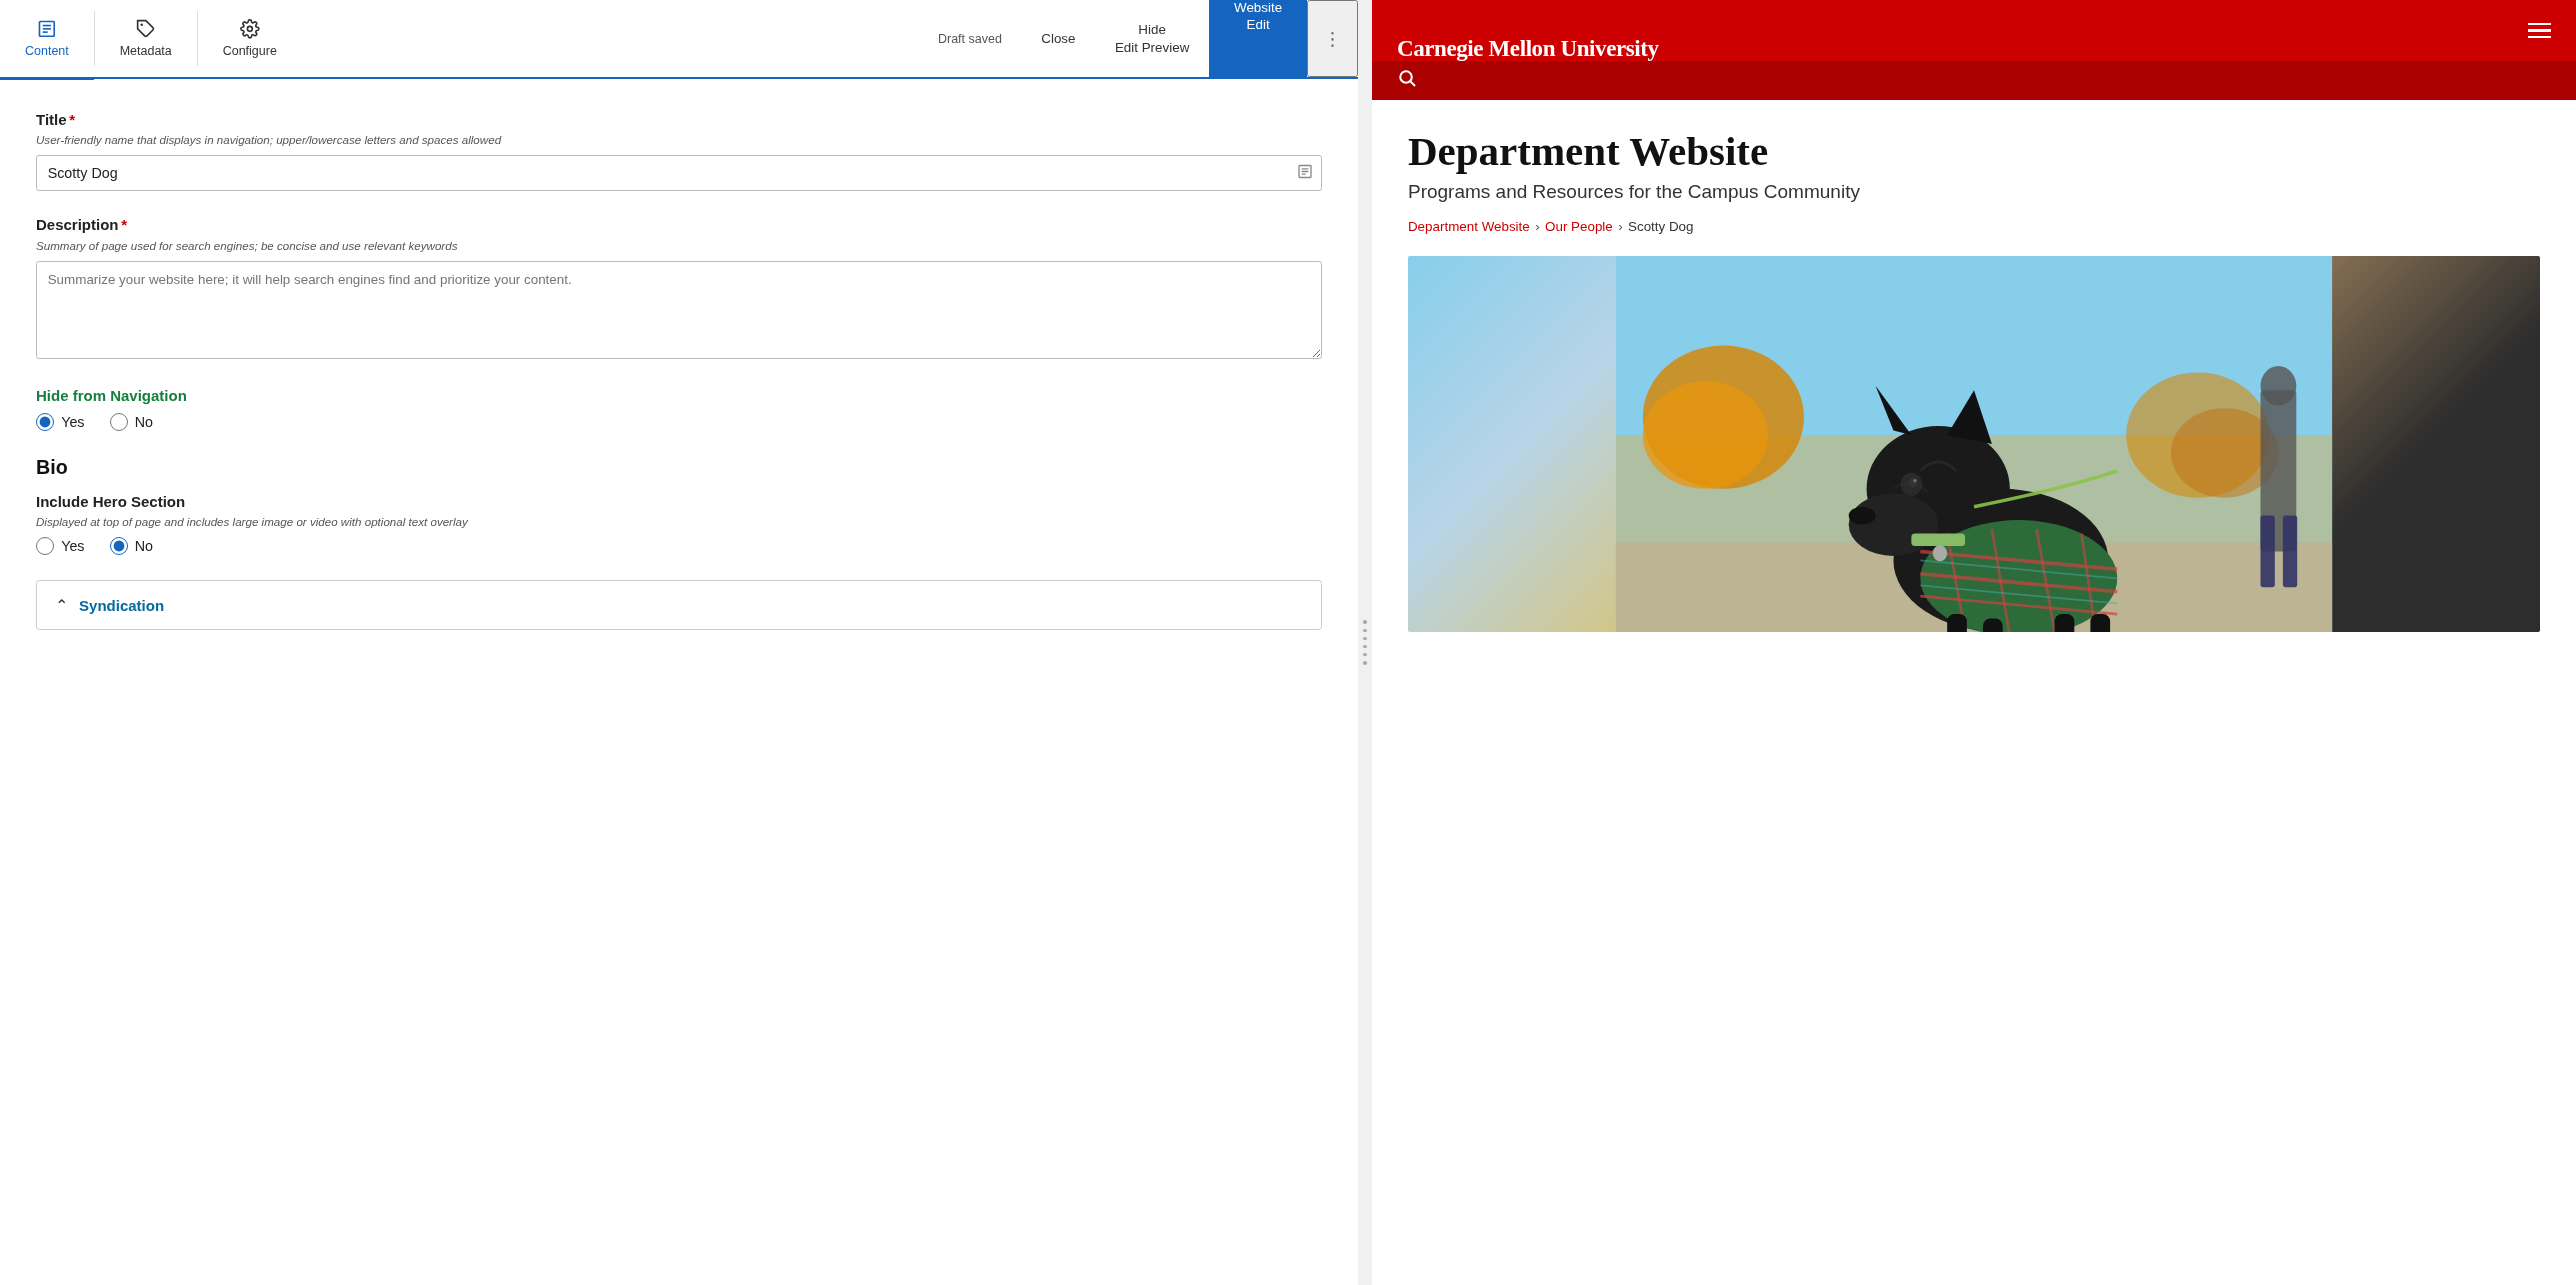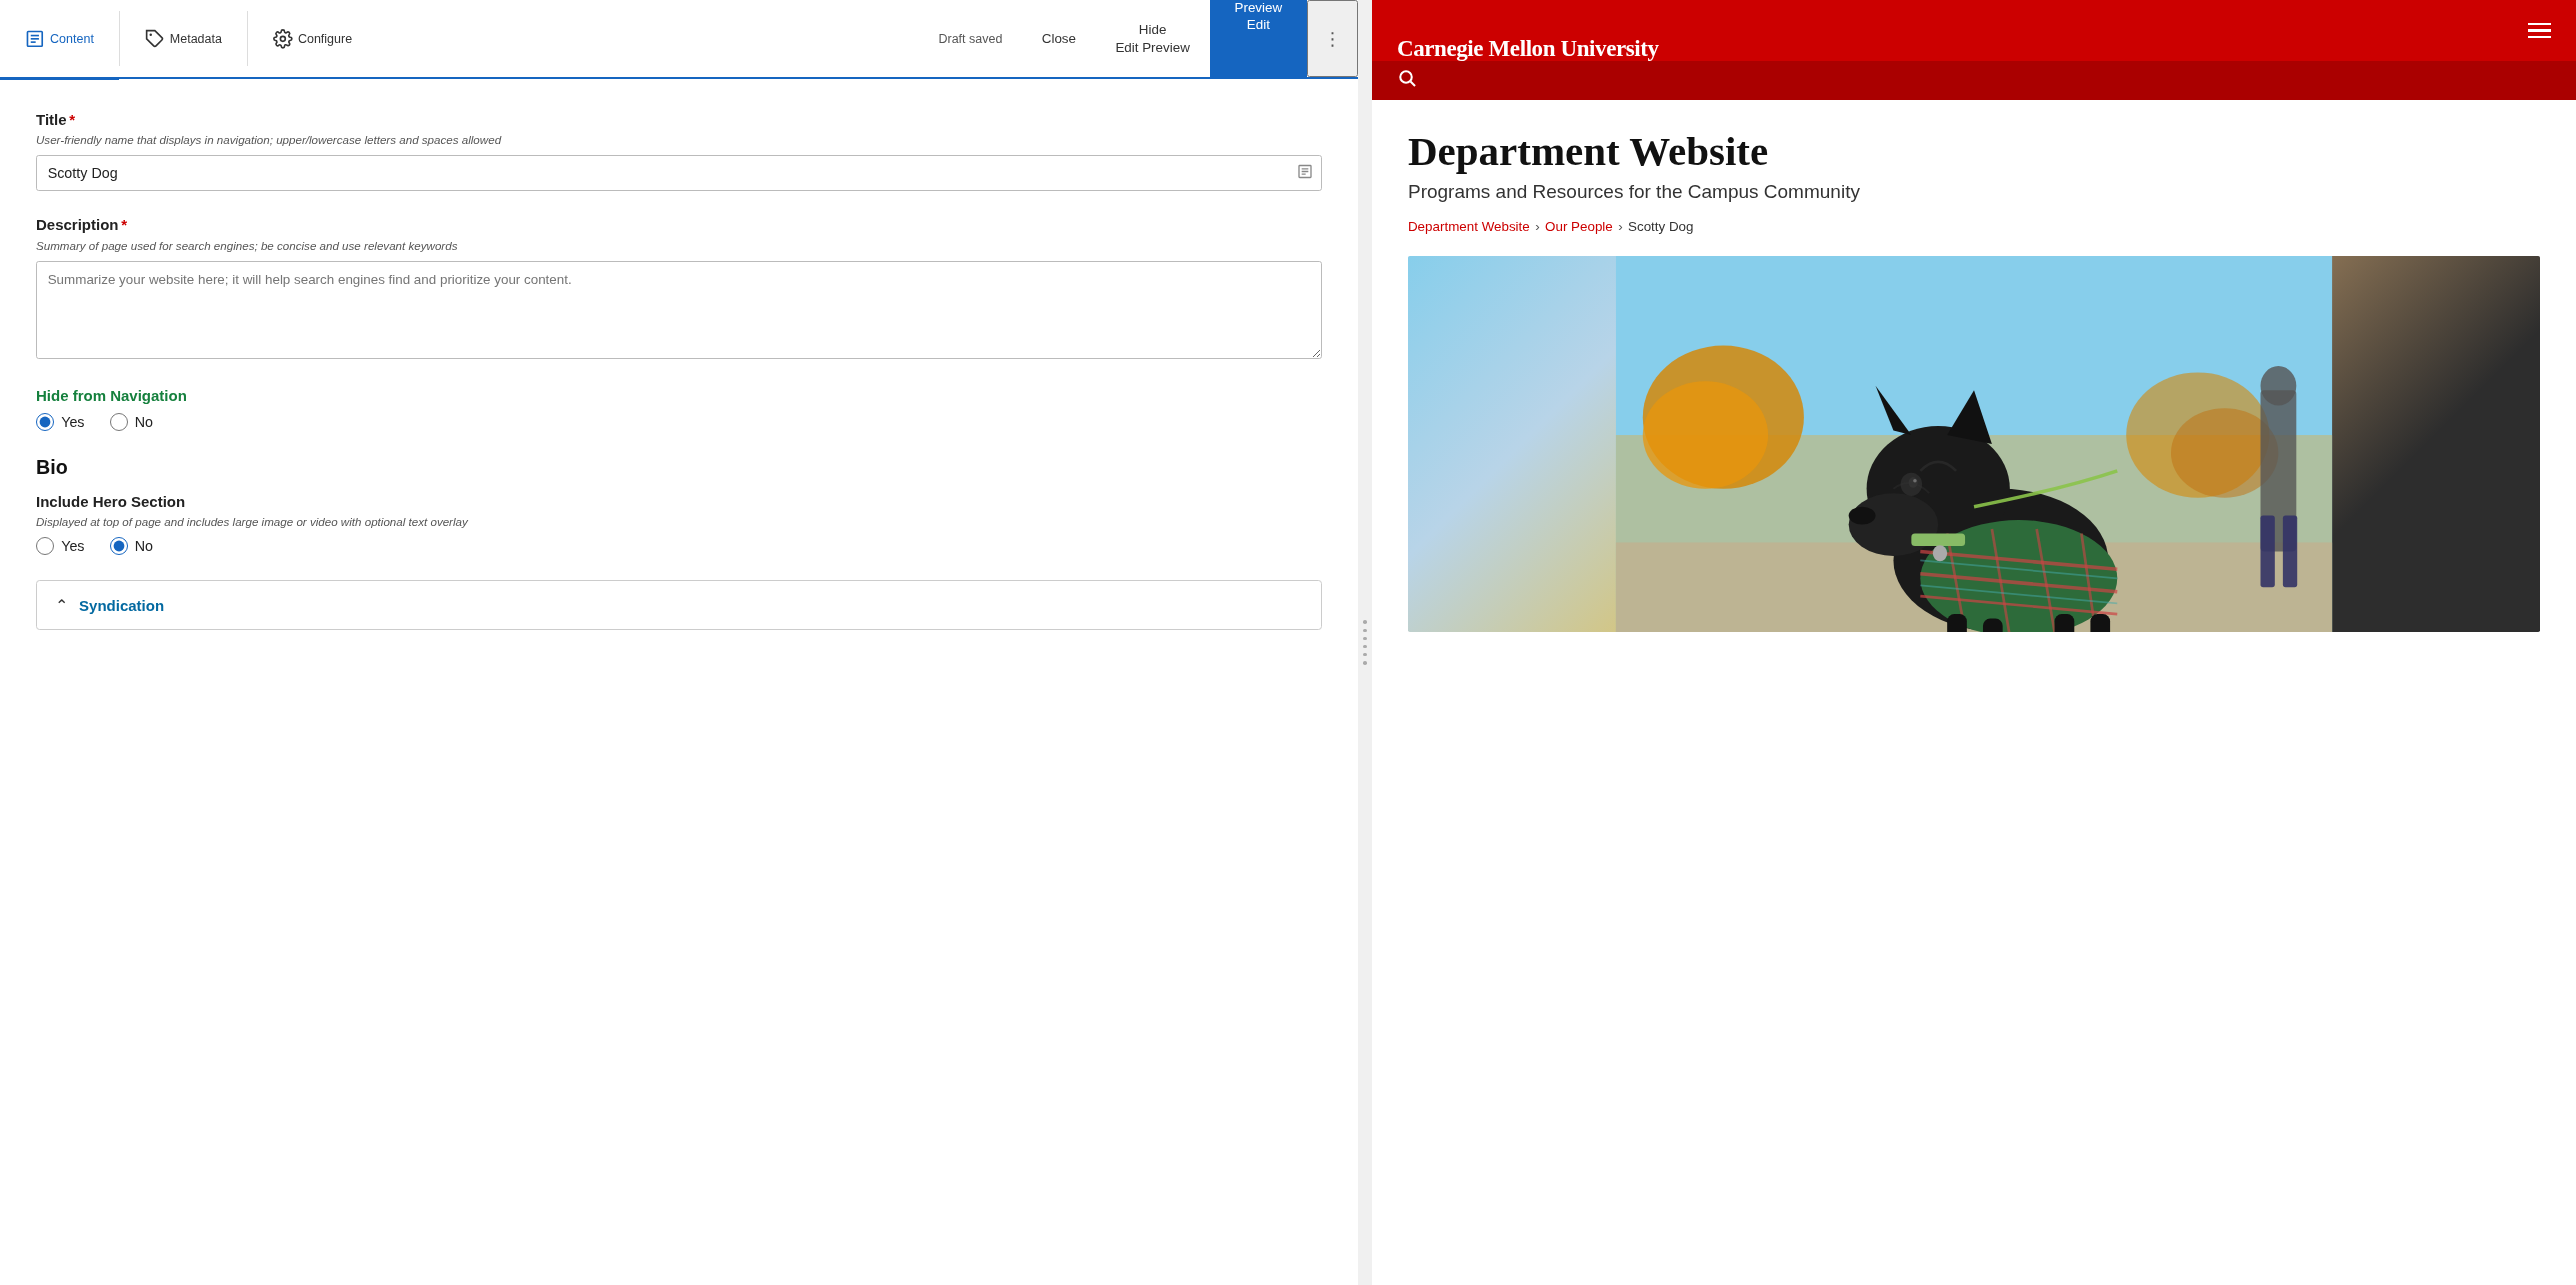--- a/index.html
+++ b/index.html
@@ -3,21 +3,21 @@
   <meta charset="utf-8">
   <style>
     * { box-sizing: border-box; margin: 0; padding: 0; }
     body { font-family: -apple-system, BlinkMacSystemFont, 'Segoe UI', Arial, sans-serif; display: flex; height: 100vh; overflow: hidden; }
 
     
     .left-panel { width: 53%; display: flex; flex-direction: column; background: #fff; }
 
     
     .toolbar { display: flex; align-items: stretch; border-bottom: 2.7px solid #1565c0; background: #fff; height: 79px; }
-    .toolbar-tab { display: flex; flex-direction: row; align-items: center; justify-content: center; padding: 0 25px; cursor: pointer; border: none; background: transparent; font-size: 12.5px; color: #333; gap: 5.4px; border-bottom: 2.7px solid transparent; margin-bottom: -2.7px; }
+    .toolbar-tab { display: flex; flex-direction: column; align-items: center; justify-content: center; padding: 0 25px; cursor: pointer; border: none; background: transparent; font-size: 12.5px; color: #333; gap: 5.4px; border-bottom: 2.7px solid transparent; margin-bottom: -2.7px; }
     .toolbar-tab.active { border-bottom: 2.7px solid #1565c0; color: #1565c0; }
     .toolbar-tab svg { width: 19.7px; height: 19.7px; }
     .toolbar-divider { width: 0.9px; background: #ddd; margin: 10.7px 0; }
     .toolbar-spacer { flex: 1; }
     .toolbar-action { display: flex; align-items: center; padding: 0 19.7px; cursor: pointer; font-size: 13.4px; color: #333; border: none; background: transparent; }
     .toolbar-action.preview-draft { background: #1565c0; color: #fff; padding: 0 25px; flex-direction: column; gap: 1.8px; }
     .toolbar-dots { display: flex; align-items: center; padding: 0 14.3px; cursor: pointer; font-size: 18px; color: #555; }
     .draft-saved { font-size: 12.5px; color: #555; }
 
     
@@ -97,21 +97,21 @@
     </button>
     <div class="toolbar-spacer"></div>
     <span class="toolbar-action draft-saved">Draft saved</span>
     <button class="toolbar-action">
       <span>Close</span>
     </button>
     <button class="toolbar-action" style="text-align:center; line-height:1.3;">
       <span>Hide<br>Edit Preview</span>
     </button>
     <button class="toolbar-action preview-draft" style="height:100%;">
-      <span>Preview</span>
+      <span>Website</span>
       <span>Edit</span>
     </button>
     <button class="toolbar-dots">
       <span>⋮</span>
     </button>
   </div>
 
   <div class="content-area">
 
     <div class="field-label">

